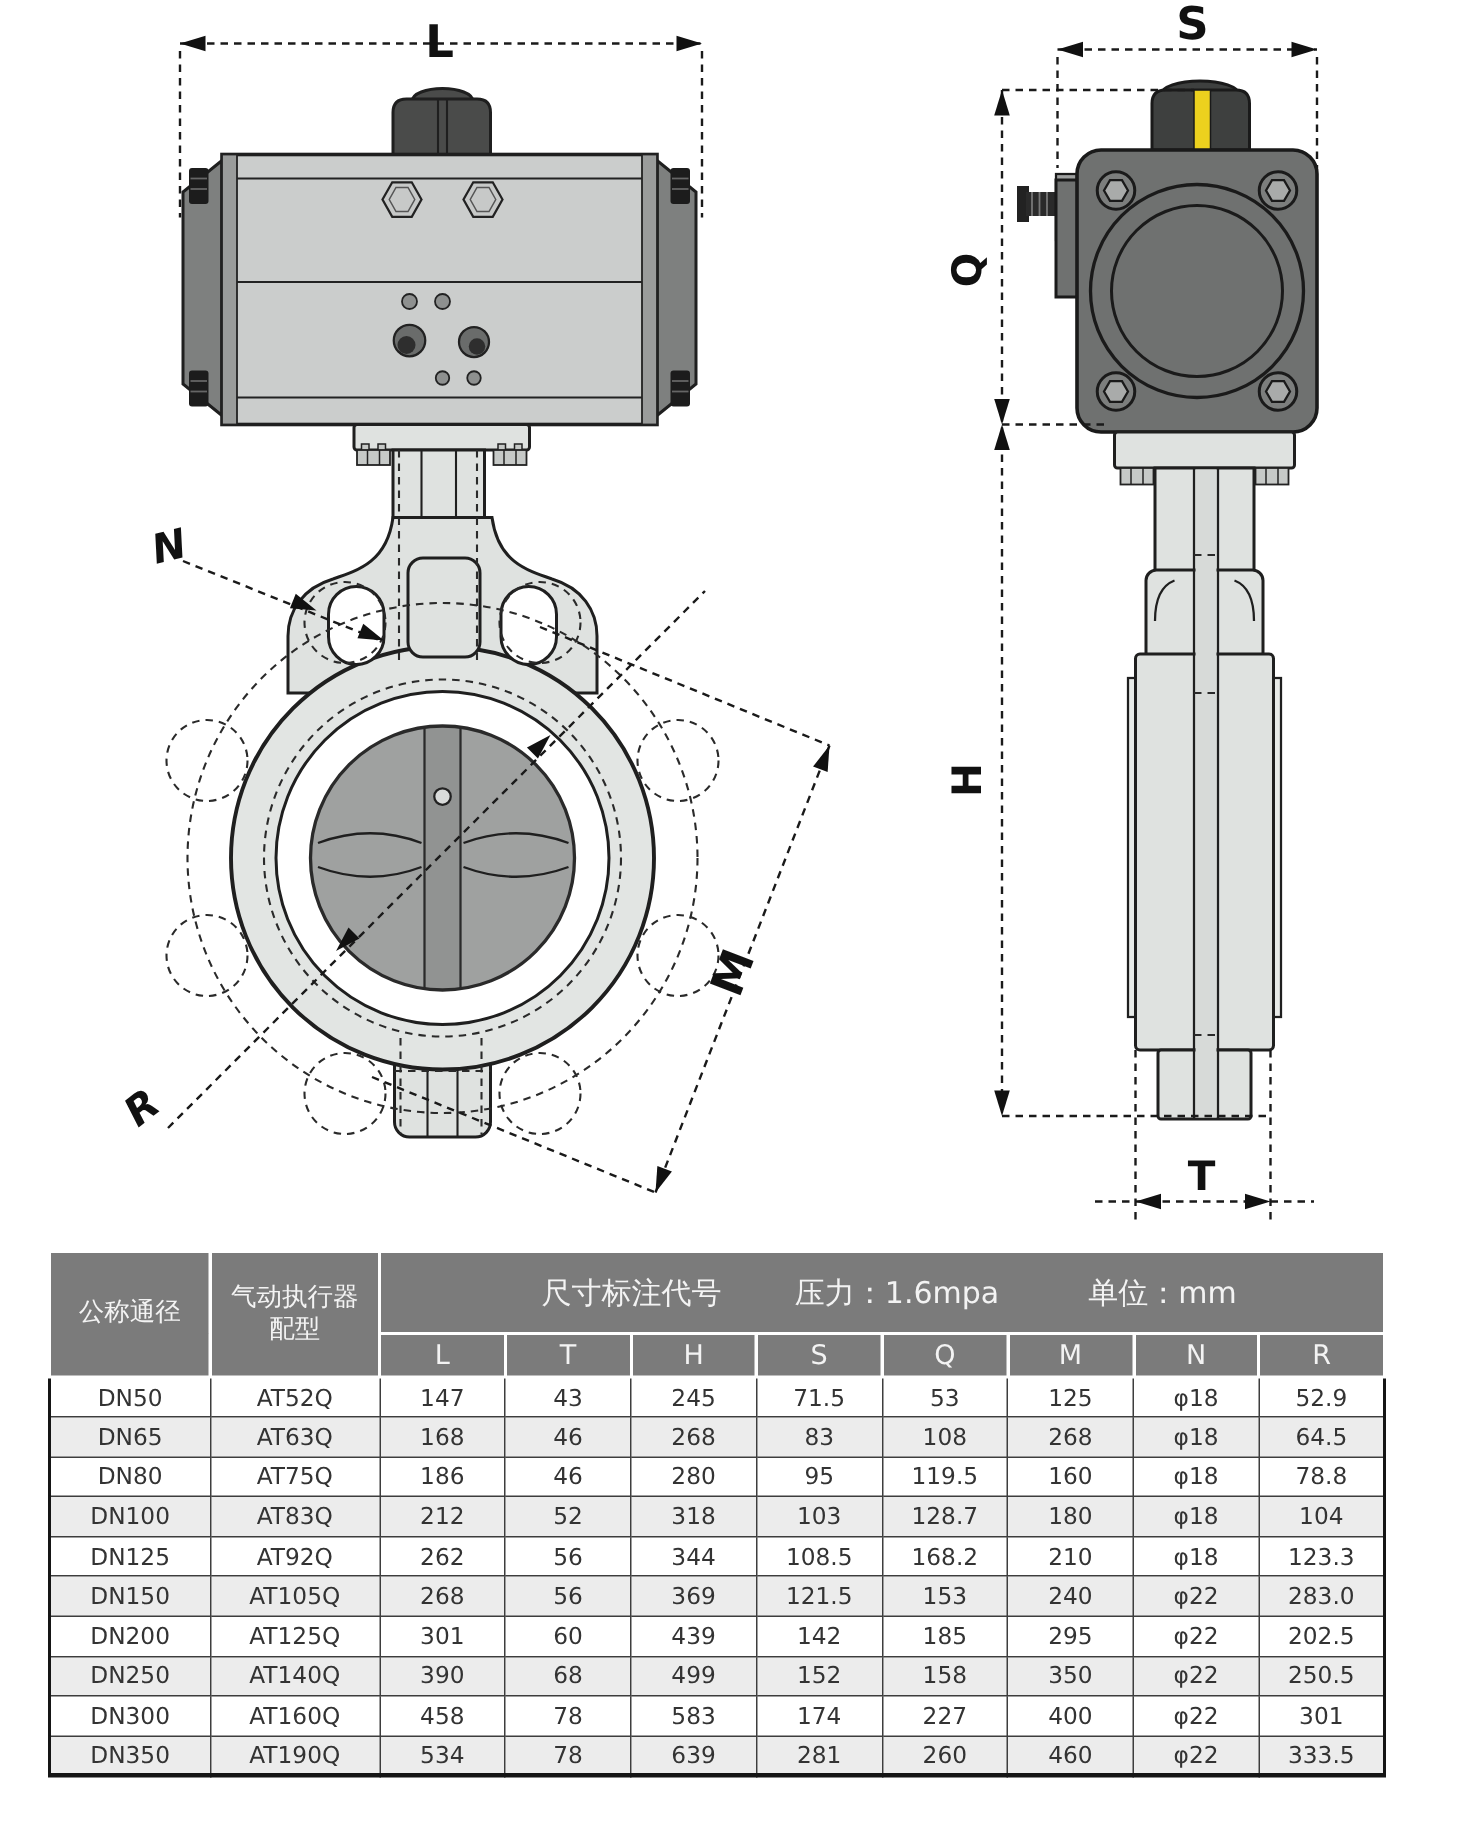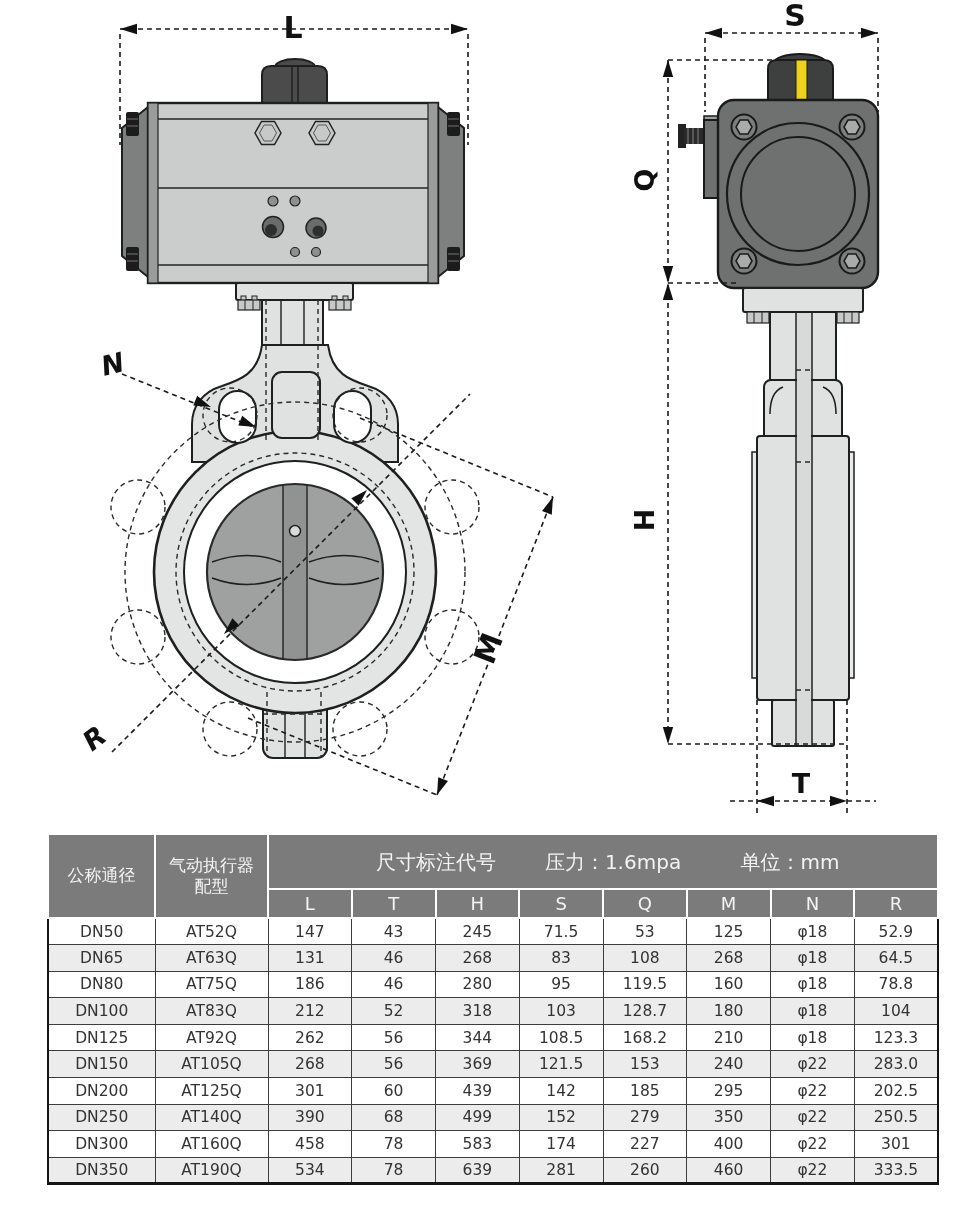--- a/index.html
+++ b/index.html
@@ -11,21 +11,21 @@
   body{width:974px;height:1214px;background:#ffffff;position:relative;overflow:hidden;
        font-family:"DejaVu Sans",sans-serif;}
   .drawing-wrap{position:absolute;left:0;top:0;width:974px;height:833px}
   .dimtxt{font:bold 30px "DejaVu Sans",sans-serif;fill:#111}
   .dimtxt2{font:bold 27px "DejaVu Sans",sans-serif;fill:#111}
   .dimtxt-it{font:italic bold 27px "DejaVu Sans",sans-serif;fill:#111}
   .dash{stroke:#1a1a1a;stroke-width:1.6;stroke-dasharray:5 4;fill:none}
   .dashf{stroke:#2a2a2a;stroke-width:1.4;stroke-dasharray:5 4;fill:none}
   .oln{stroke:#1f1f1f;fill:none}
 
-  .table-wrap{position:absolute;left:47px;top:833px;width:730px}
+  .table-wrap{position:absolute;left:32px;top:833px;width:730px}
   table.dim-table{border-collapse:collapse;table-layout:fixed;width:890px;
     border:2.5px solid #151515;border-bottom-width:3.5px}
   .dim-table th,.dim-table td{padding:0;text-align:center;vertical-align:middle;overflow:hidden}
   .dim-table thead th{background:var(--header-bg);color:var(--header-text);
     border:2px solid #ffffff;font-weight:400}
   .th-top{height:55px;font-size:17px;line-height:1.25}
   .th-sub{height:29px;font-size:18px;color:#ededed}
   .merged-head{position:relative}
   .merged-head .hpos{position:absolute;top:50%;transform:translate(-50%,-50%);white-space:nowrap;font-size:20px}
   .dim-table tbody td{border:1.5px solid #3d3d3d;height:26.6px;font-size:15.5px;color:#333;background:#fff}
@@ -309,21 +309,21 @@
           <td>245</td>
           <td>71.5</td>
           <td>53</td>
           <td>125</td>
           <td>φ18</td>
           <td>52.9</td>
         </tr>
         <tr class="alt">
           <td>DN65</td>
           <td>AT63Q</td>
-          <td>131</td>
+          <td>168</td>
           <td>46</td>
           <td>268</td>
           <td>83</td>
           <td>108</td>
           <td>268</td>
           <td>φ18</td>
           <td>64.5</td>
         </tr>
         <tr>
           <td>DN80</td>
@@ -385,21 +385,21 @@
           <td>φ22</td>
           <td>202.5</td>
         </tr>
         <tr class="alt">
           <td>DN250</td>
           <td>AT140Q</td>
           <td>390</td>
           <td>68</td>
           <td>499</td>
           <td>152</td>
-          <td>279</td>
+          <td>158</td>
           <td>350</td>
           <td>φ22</td>
           <td>250.5</td>
         </tr>
         <tr>
           <td>DN300</td>
           <td>AT160Q</td>
           <td>458</td>
           <td>78</td>
           <td>583</td>

